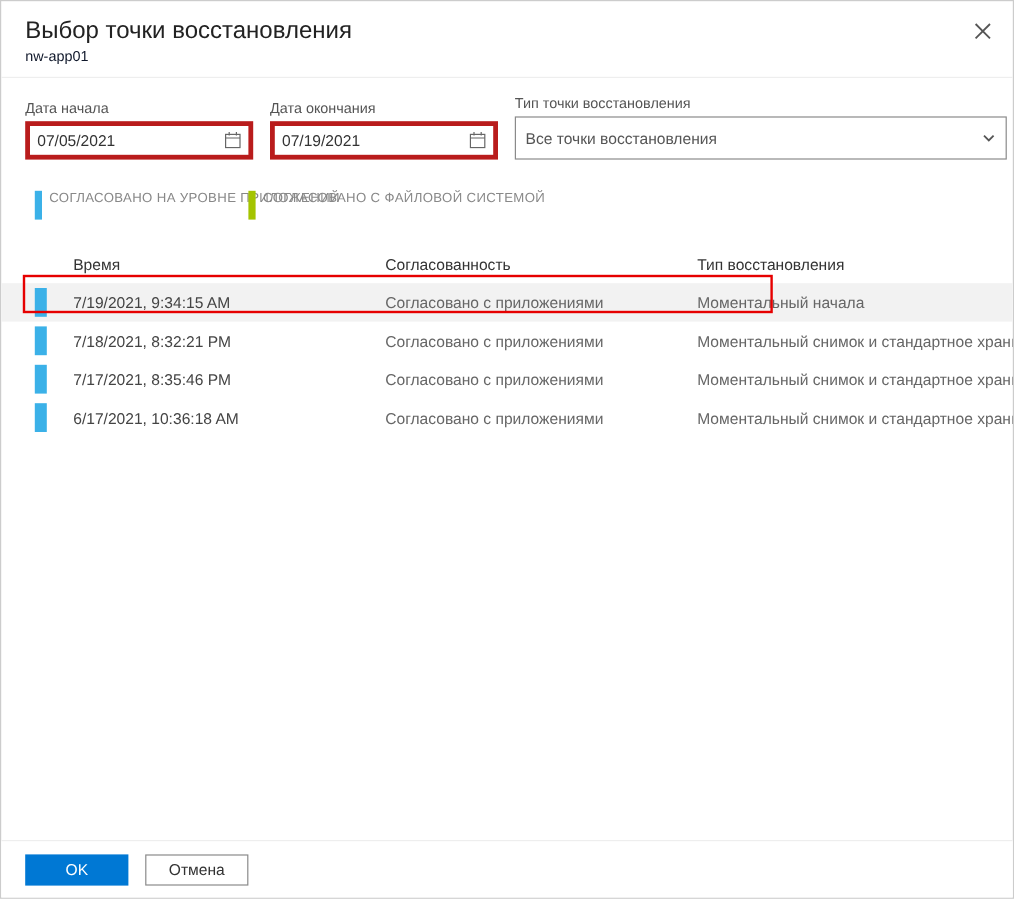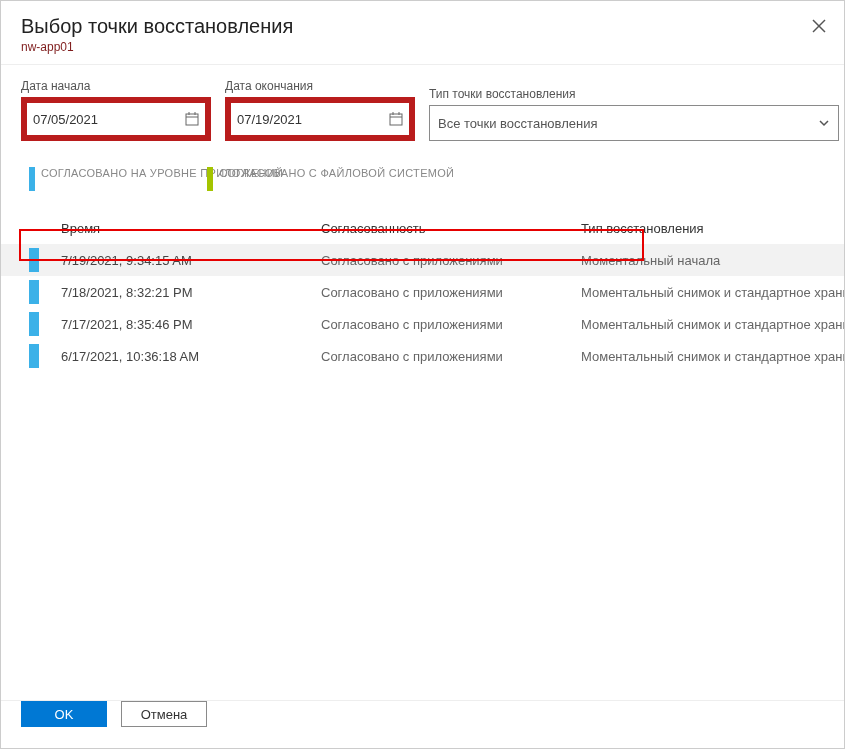--- a/index.html
+++ b/index.html
@@ -1,45 +1,45 @@
 <!DOCTYPE html>
 <html><head>
 <meta charset="utf-8">
 <style>
   * { box-sizing: border-box; font-family: "Segoe UI", Arial, sans-serif; }
   body { margin:0; padding:0; background:#fff; width:845px; height:749px; border:1px solid #ccc; position:relative; overflow:hidden; }
   .header { padding:14px 20px 10px 20px; border-bottom:1px solid #eee; position:relative; }
   .title { font-size:20px; font-weight:400; color:#222; }
-  .subtitle { font-size:12px; color:#7f1d1d; margin-top:2px; }
+  .subtitle { font-size:12px; color:#0f172a; margin-top:2px; }
   .close { position:absolute; right:18px; top:16px; font-size:18px; color:#555; cursor:pointer; }
   .filters { display:flex; gap:14px; padding:14px 20px 6px 20px; align-items:flex-end; }
   .field { display:flex; flex-direction:column; }
   .field .lbl { font-size:12px; color:#555; margin-bottom:4px; }
-  .date-input { width:190px; height:44px; border:6px solid #b91c1c; display:flex; align-items:center; justify-content:space-between; padding:0 6px; font-size:13px; color:#333; cursor:pointer; background:#fff; }
+  .date-input { width:190px; height:32px; border:4px solid #b91c1c; display:flex; align-items:center; justify-content:space-between; padding:0 6px; font-size:13px; color:#333; cursor:pointer; background:#fff; }
   .select { width:410px; height:36px; border:1px solid #8a8a8a; display:flex; align-items:center; justify-content:space-between; padding:0 8px; font-size:13px; color:#555; cursor:pointer; background:#fff; }
   .cal-icon svg, .chev-icon svg { display:block; }
   .legend { display:flex; gap:14px; padding:20px 20px 12px 28px; font-size:11px; color:#888; letter-spacing:.3px; align-items:flex-start; }
   .legend-item { display:flex; align-items:flex-start; gap:6px; }
   .legend-bar { width:6px; height:24px; }
   .lb1 { background:#00188f; }
   .lb2 { background:#3bb1e8; }
   .lb3 { background:#a4c400; }
   .table { margin-top:10px; font-size:13px; color:#333; }
   .table-head { display:flex; padding:8px 0 8px 60px; color:#333; font-size:13px; }
   .col-time { width:260px; }
   .col-cons { width:260px; }
   .col-type { flex:1; }
   .row { display:flex; align-items:center; height:32px; padding-left:28px; position:relative; color:#666; font-size:13px; }
   .row.selected { background:#f2f2f2; }
   .row .marker { width:10px; height:24px; background:#3bb1e8; margin-right:22px; flex-shrink:0; }
   .row .c-time { width:260px; color:#444; font-size:13px; }
   .row .c-cons { width:260px; }
   .row .c-type { flex:1; white-space:nowrap; overflow:hidden; }
   .highlight-box { position:absolute; border:2px solid #e60000; left:18px; right:200px; top:228px; height:32px; pointer-events:none; }
-  .footer { position:absolute; left:0; right:0; bottom:0; height:48px; border-top:1px solid #eee; display:flex; gap:14px; padding-left:20px; background:#fff; }
+  .footer { position:absolute; left:0; right:0; bottom:0; height:48px; border-top:1px solid #eee; display:flex; align-items:center; gap:14px; padding-left:20px; background:#fff; }
   .btn-primary { width:86px; height:26px; border:none; background:#0078d4; color:#fff; font-size:13px; cursor:pointer; }
   .btn-secondary { width:86px; height:26px; background:#fff; border:1px solid #8a8a8a; color:#333; font-size:13px; cursor:pointer; }
 </style>
 </head>
 <body>
 
 <div class="header">
   <div class="title">Выбор точки восстановления</div>
   <div class="subtitle">nw-app01</div>
   <div class="close">

